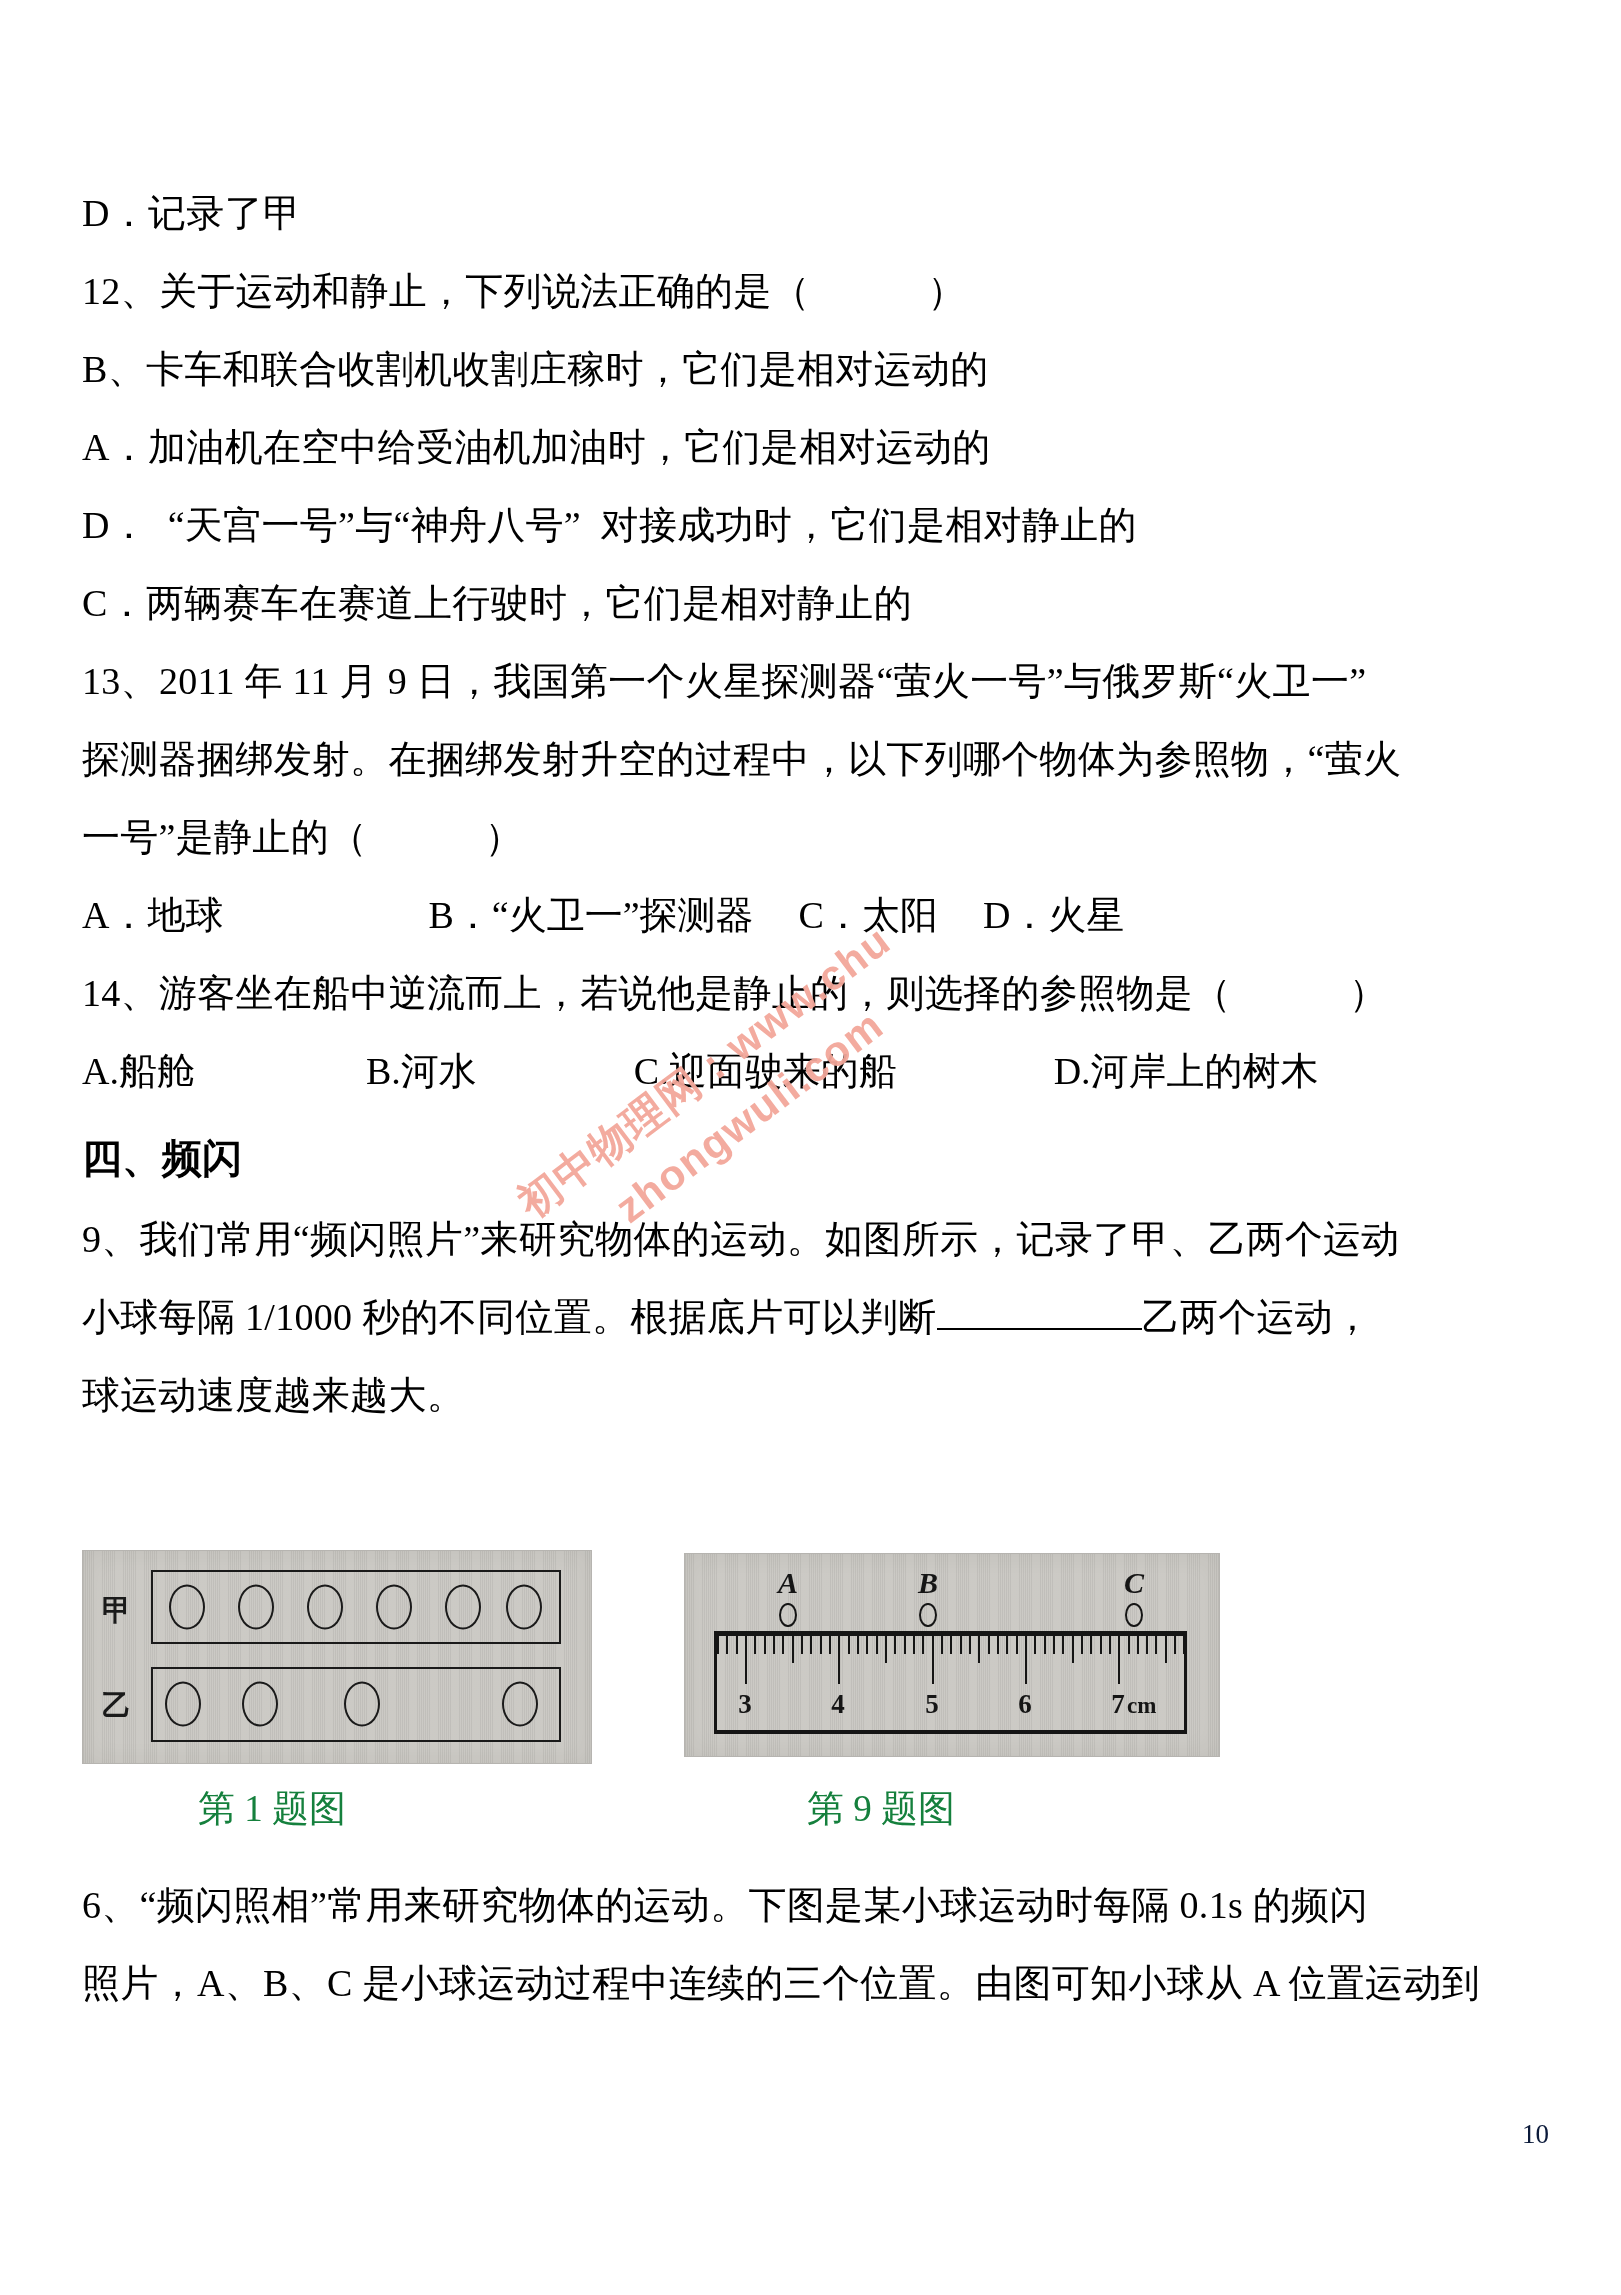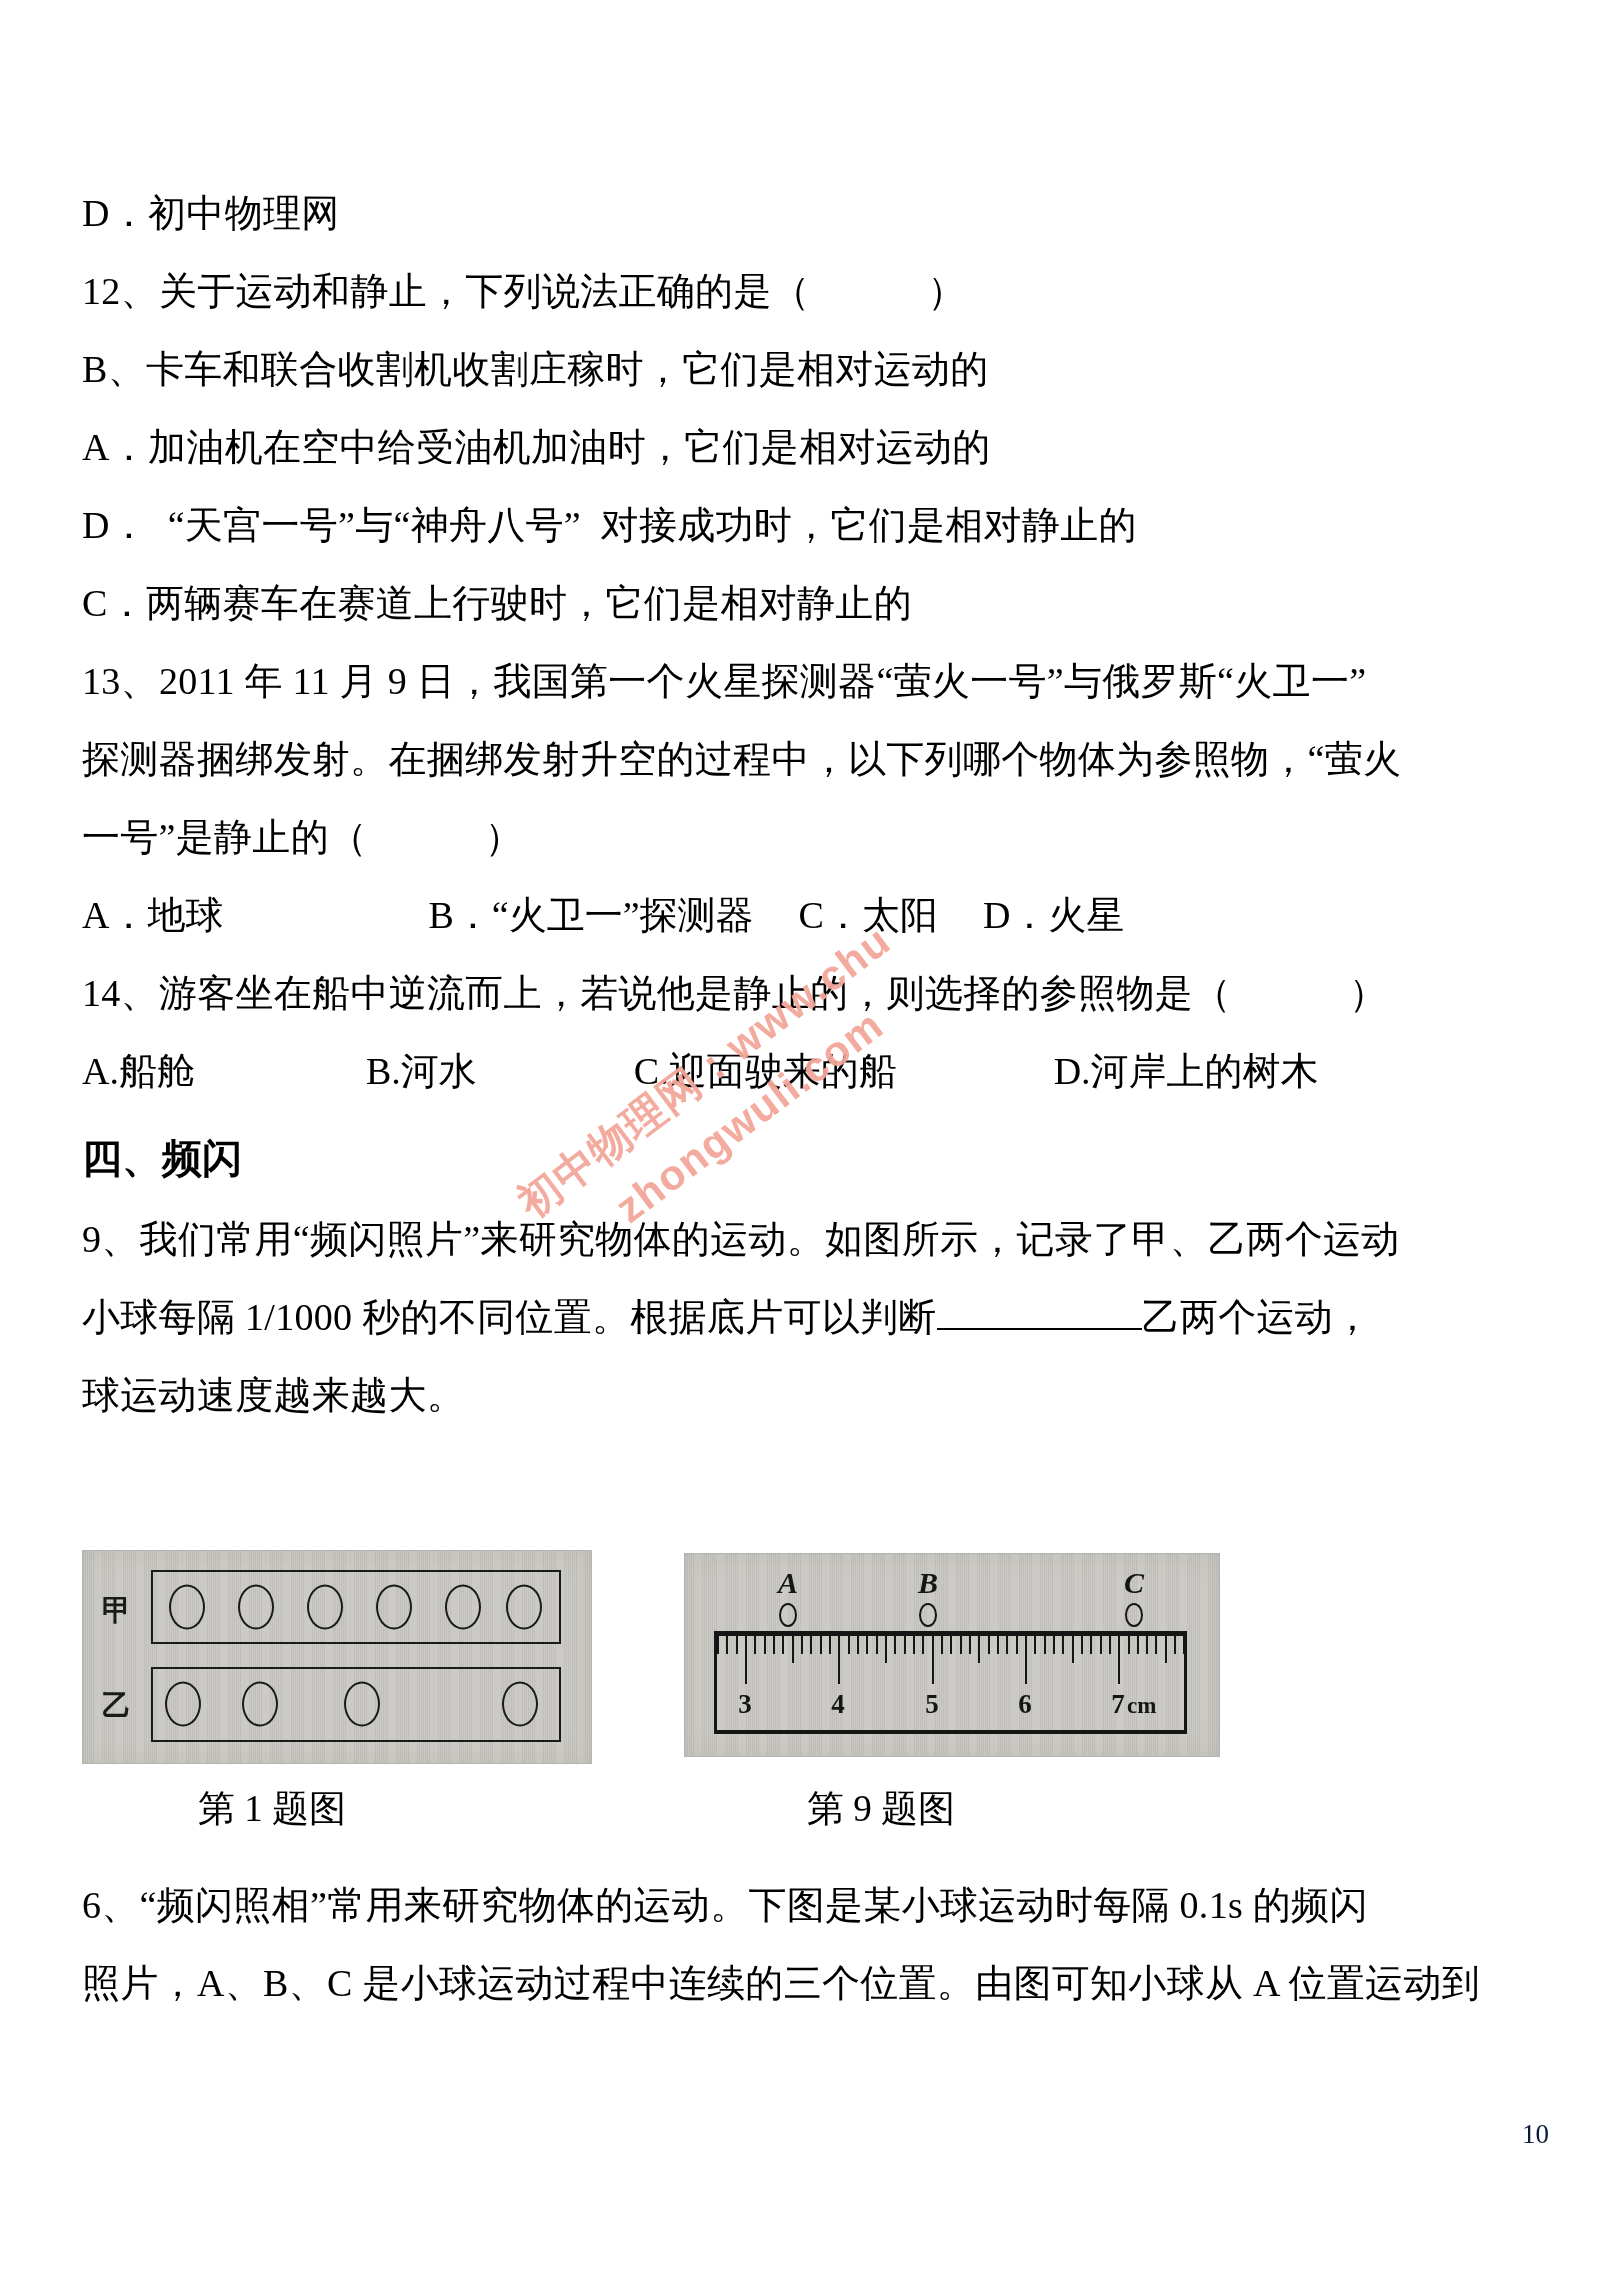--- a/index.html
+++ b/index.html
@@ -186,21 +186,21 @@
     position: absolute;
     left: 82px;
     top: 1775px;
     width: 1457px;
     height: 75px;
   }
   .caption {
     position: absolute;
     font-size: 37px;
     line-height: 68px;
-    color: #000000;
+    color: #15803d;
     white-space: pre;
   }
   .caption.c1 { left: 116px; top: 0; }
   .caption.c2 { left: 725px; top: 0; }
 
   
   .tail {
     position: absolute;
     left: 82px;
     top: 1866px;
@@ -240,21 +240,21 @@
     font-family: "Liberation Serif", "DejaVu Serif", serif;
   }
 </style>
 </head>
 <body>
 
 <div class="page">
 
   <div class="doc-body">
 
-    <div class="line">D．初中物理网</div>
+    <div class="line">D．记录了甲</div>
 
     <div class="line">12、关于运动和静止，下列说法正确的是（            ）</div>
     <div class="line">B、卡车和联合收割机收割庄稼时，它们是相对运动的</div>
     <div class="line">A．加油机在空中给受油机加油时，它们是相对运动的</div>
     <div class="line">D．  “天宫一号”与“神舟八号”  对接成功时，它们是相对静止的</div>
     <div class="line">C．两辆赛车在赛道上行驶时，它们是相对静止的</div>
 
     <div class="line">13、2011 年 11 月 9 日，我国第一个火星探测器“萤火一号”与俄罗斯“火卫一”</div>
     <div class="line">探测器捆绑发射。在捆绑发射升空的过程中，以下列哪个物体为参照物，“萤火</div>
     <div class="line">一号”是静止的（            ）</div>

